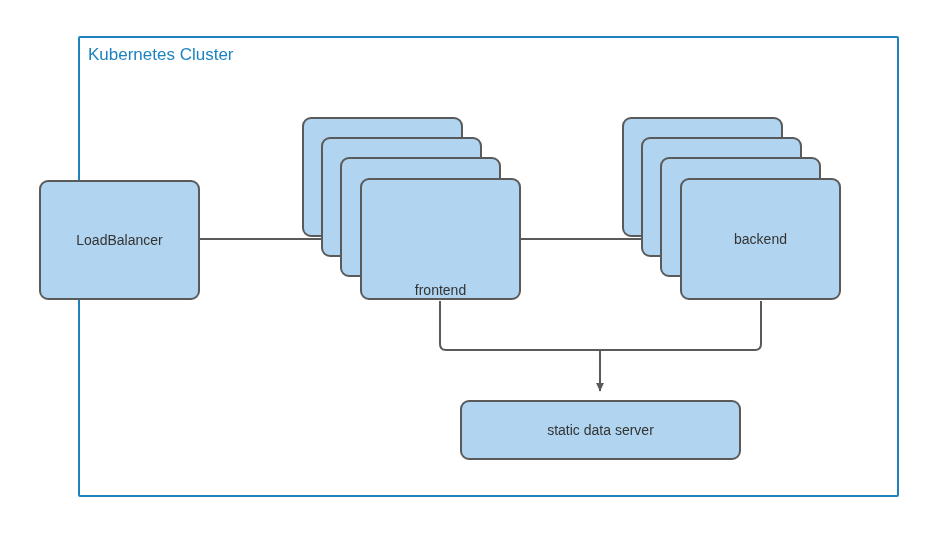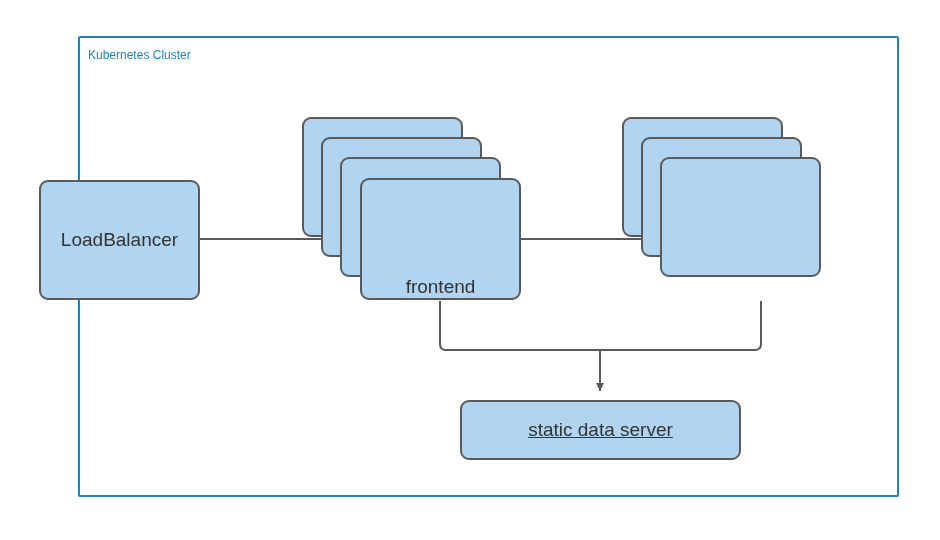--- a/index.html
+++ b/index.html
@@ -37,38 +37,38 @@
     height: 461px;
     border: 2px solid #1f82c0;
     border-radius: 2px;
     box-sizing: border-box;
     background: transparent;
   }
   .cluster-label {
     position: absolute;
     left: 88px;
     top: 45px;
-    font-size: 12px;
+    font-size: 17px;
     color: #1f82c0;
     white-space: nowrap;
     line-height: 20px;
   }
 
   
   .node {
     position: absolute;
     box-sizing: border-box;
     background: #b1d5f0;
     border: 2px solid #5a5a5a;
     border-radius: 9px;
     display: flex;
     align-items: center;
     justify-content: center;
     color: #333333;
-    font-size: 19px;
+    font-size: 14px;
     white-space: nowrap;
   }
 
   
   .stack-layer {
     position: absolute;
     box-sizing: border-box;
     background: #b1d5f0;
     border: 2px solid #5a5a5a;
     border-radius: 9px;
@@ -79,21 +79,21 @@
   .fe-l1 { left: 302px; top: 117px; width: 161px; height: 120px; z-index: 1; }
   .fe-l2 { left: 321px; top: 137px; width: 161px; height: 120px; z-index: 2; }
   .fe-l3 { left: 340px; top: 157px; width: 161px; height: 120px; z-index: 3; }
   .fe-node { left: 360px; top: 178px; width: 161px; height: 122px; z-index: 4; align-items: flex-end; }
 
   .be-l1 { left: 622px; top: 117px; width: 161px; height: 120px; z-index: 1; }
   .be-l2 { left: 641px; top: 137px; width: 161px; height: 120px; z-index: 2; }
   .be-l3 { left: 660px; top: 157px; width: 161px; height: 120px; z-index: 3; }
   .be-node { left: 680px; top: 178px; width: 161px; height: 122px; z-index: 4; }
 
-  .sds-node { left: 460px; top: 400px; width: 281px; height: 60px; text-decoration: underline; }
+  .sds-node { left: 460px; top: 400px; width: 281px; height: 60px; }
 </style>
 </head>
 <body>
 
 <div id="canvas">
 
   <div class="cluster-box"></div>
   <div class="cluster-label">Kubernetes Cluster</div>
 
   <svg id="wires" viewBox="0 0 940 540" xmlns="http://www.w3.org/2000/svg">
@@ -131,18 +131,21 @@
   <div class="stack-layer fe-l1"></div>
   <div class="stack-layer fe-l2"></div>
   <div class="stack-layer fe-l3"></div>
   <div class="node fe-node">
     <span>frontend</span>
   </div>
 
   <div class="stack-layer be-l1"></div>
   <div class="stack-layer be-l2"></div>
   <div class="stack-layer be-l3"></div>
+  <div class="node be-node">
+    <span>backend</span>
+  </div>
 
   <div class="node sds-node">
     <span>static data server</span>
   </div>
 
 </div>
 
 </body></html>

